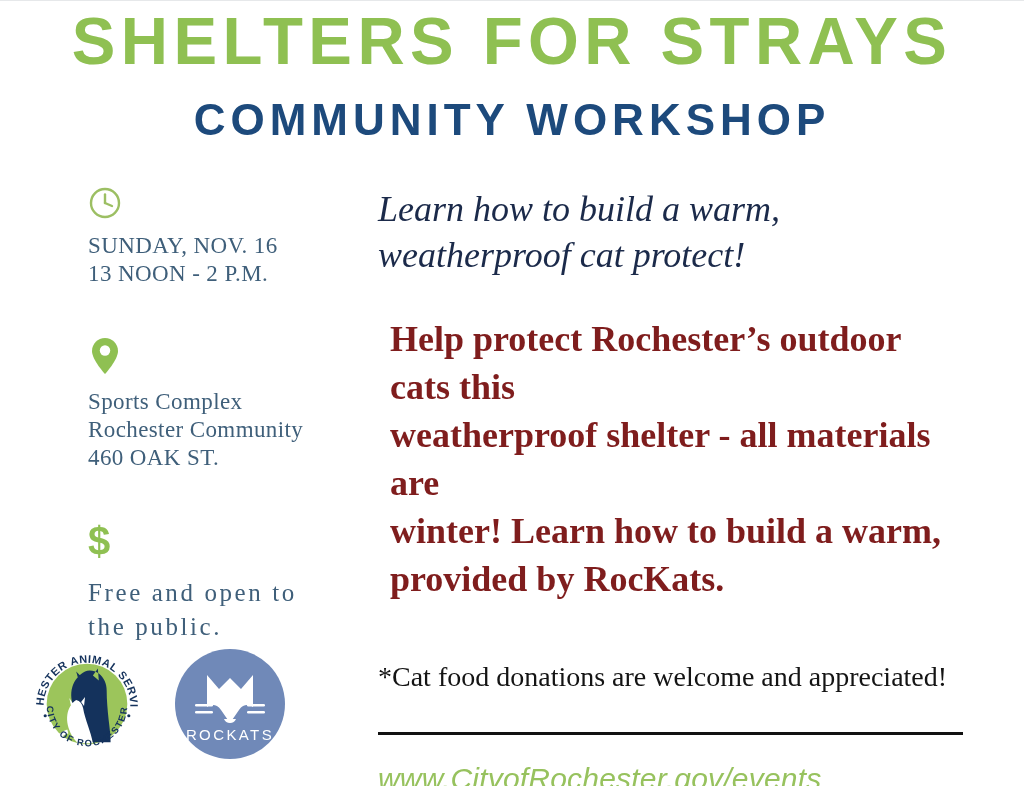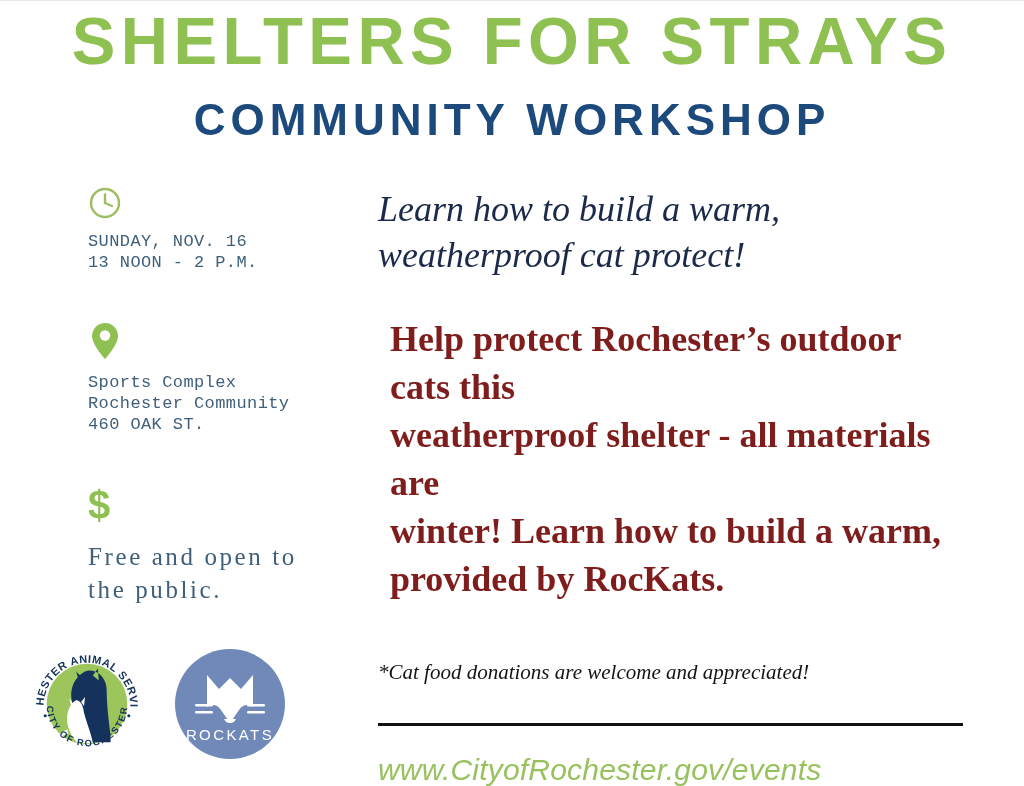--- a/index.html
+++ b/index.html
@@ -78,23 +78,23 @@
   .info-icon svg { display: block; }
   .dollar-glyph {
     display: block;
     font-family: "Liberation Sans", sans-serif;
     font-weight: 700;
     font-size: 40px;
     line-height: 34px;
     color: #8fc052;
   }
   .info-text {
-    font-family: Liberation Mono, monospace;
-    font-weight: 400;
-    font-size: 17px;
+    font-family: Liberation Serif, serif;
+    font-weight: 400;
+    font-size: 23px;
     line-height: 1.22;
     letter-spacing: 0.4px;
     color: #3f5f7a;
   }
   .info-text .ln { display: block; white-space: pre; }
 
   .fee-text {
     font-family: "Liberation Serif", serif;
     font-weight: 400;
     font-size: 25px;
@@ -155,23 +155,22 @@
     line-height: 1.33;
     color: #7f1d1d;
     margin: 12px;
   }
   .body-para .ln { display: block; }
   .para-1 { margin-top: 38px; }
   .para-2 { margin-top: 30px; }
 
   .footnote {
     font-family: "Liberation Serif", serif;
-    font-style: italic;
-    font-weight: 400;
-    font-size: 21px;
+    font-weight: 400;
+    font-size: 28px;
     line-height: 1.3;
     color: #141414;
     margin: 56px 0 0 0;
   }
 
   .divider {
     margin-top: 36px;
     width: 585px;
     height: 3px;
     background: #111111;

